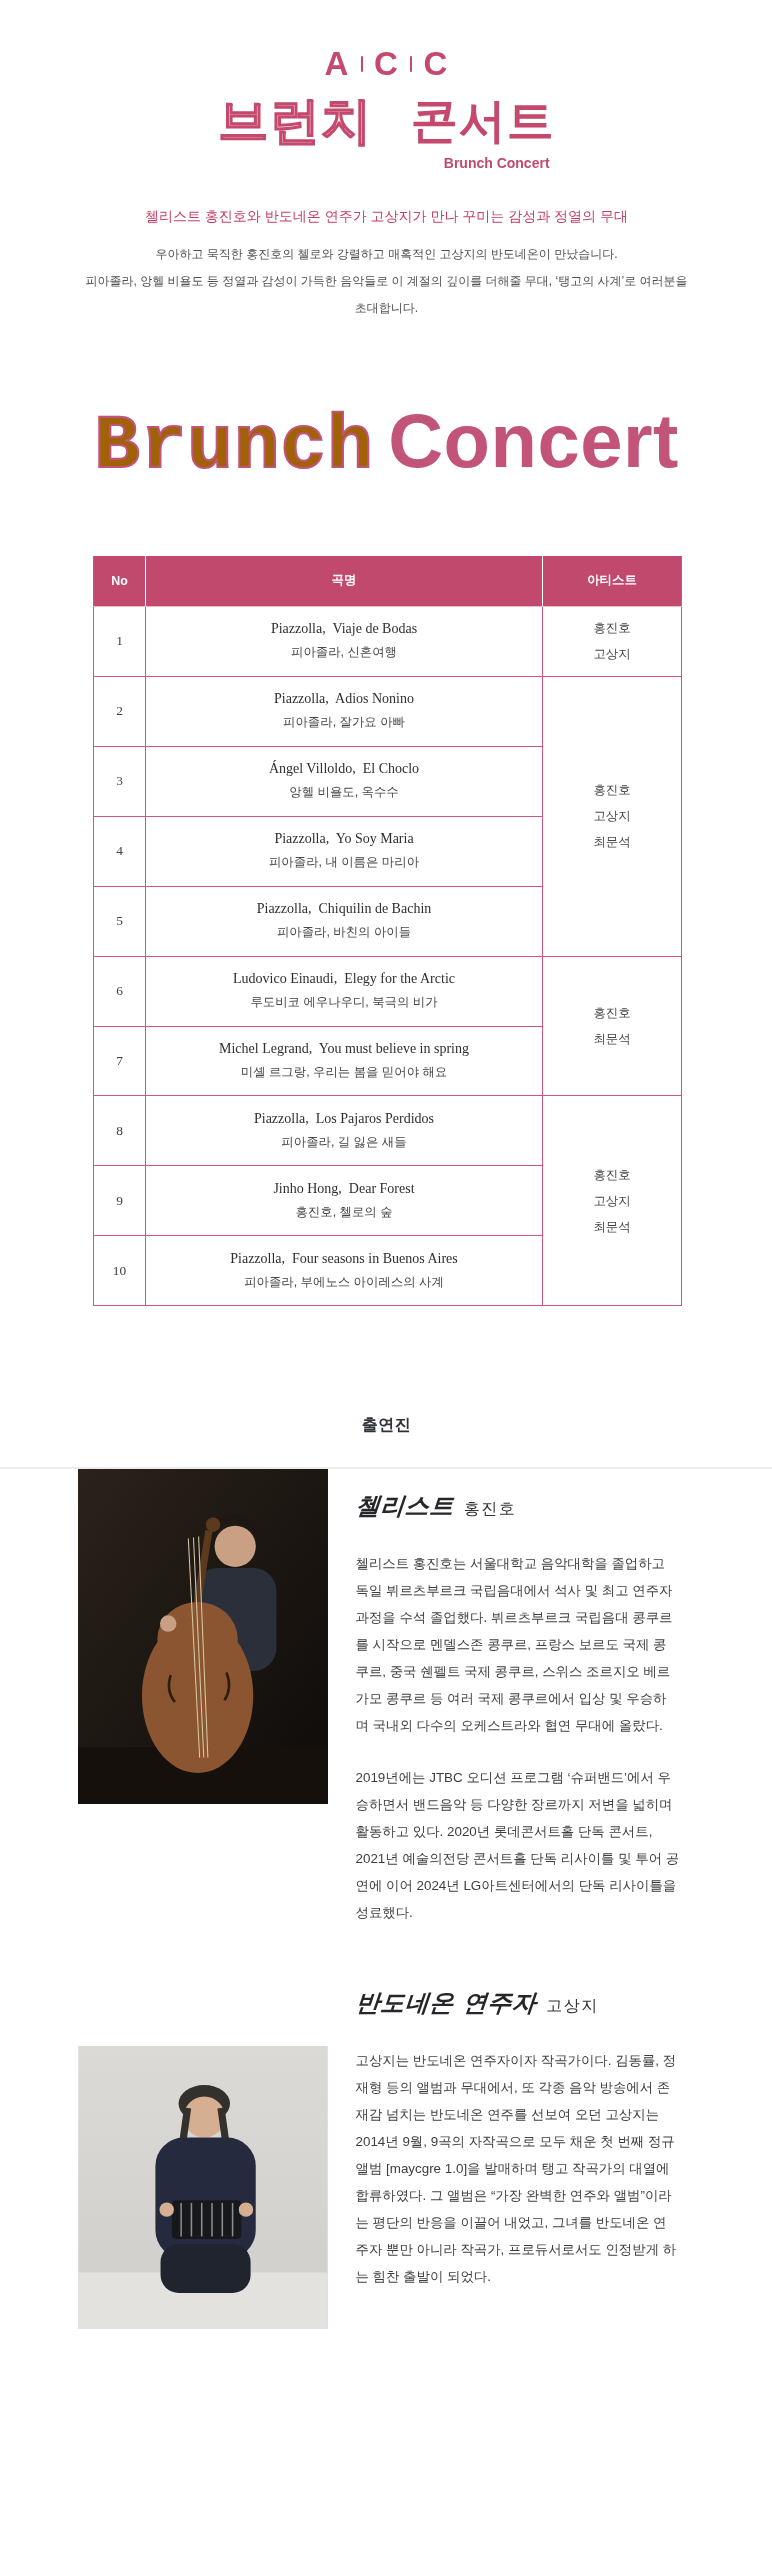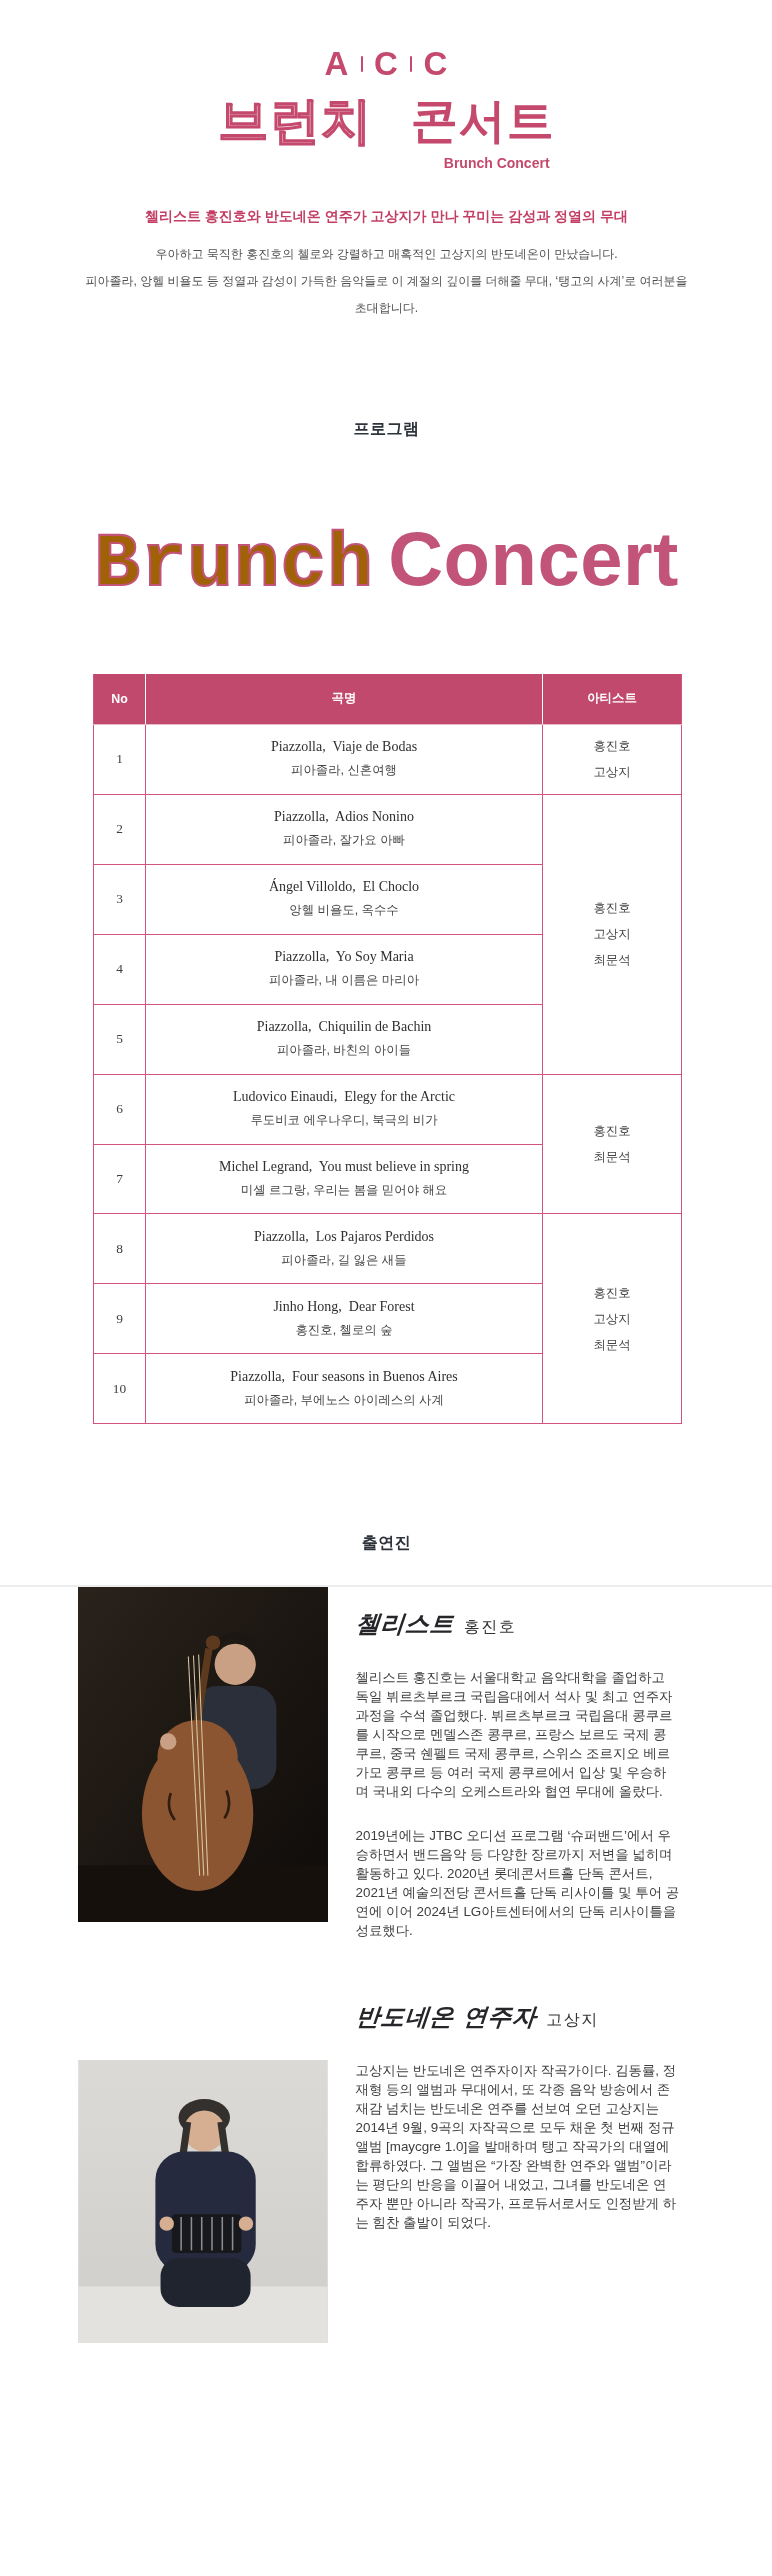--- a/index.html
+++ b/index.html
@@ -14,21 +14,21 @@
   .acc-sep { width: 2.1px; height: 15.5px; background: #c4496d; border-radius: 1px; }
   .logo-block { display: inline-block; margin-top: 5.2px; }
   .logo-row { display: flex; align-items: center; justify-content: center; gap: 38px; }
   .logo-outline { font-size: 50px; font-weight: 800; color: #ffffff;
                   -webkit-text-stroke: 1.5px #c4496d; letter-spacing: 1.5px; }
   .logo-solid { font-size: 47px; font-weight: 800; color: #c4496d; letter-spacing: 1px; }
   .logo-sub { text-align: right; font-size: 14px; font-weight: bold; color: #c4496d;
               margin-top: 0px; padding-right: 5.2px; }
 
   
-  .intro-headline { margin-top: 37px; text-align: center; font-size: 14px; font-weight: bold; color: #c33e64; }
+  .intro-headline { margin-top: 37px; text-align: center; font-size: 14px; font-weight: normal; color: #c33e64; }
   .intro-lines { margin-top: 15px; text-align: center; font-size: 12px; color: #4f4f4f; line-height: 27px; }
 
   
   .section-title { text-align: center; font-size: 16px; font-weight: bold; color: #2d323b; letter-spacing: 0.5px; }
   .section-program { margin-top: 97px; }
   .section-cast { margin-top: 109px; }
 
   
   .big-title { margin-top: 71px; text-align: center; font-size: 76px; font-weight: bold;
                line-height: 1.25; white-space: nowrap; }
@@ -59,21 +59,21 @@
   .profile-photo svg { display: block; }
   .profile-body { flex: 1; }
   .profile-1 { margin-top: 0px; }
   .profile-2 { margin-top: 61px; }
   .profile-1 .profile-body { padding-top: 21.6px; }
   .profile-2 .profile-photo { margin-top: 59px; }
   .profile-title { display: flex; align-items: baseline; gap: 10.3px; }
   .profile-role { font-family: "DejaVu Serif", "Liberation Serif", serif; font-style: italic; font-weight: bold;
                   font-size: 24px; color: #26262a; transform: skewX(-5deg); letter-spacing: 0.5px; }
   .profile-name { font-size: 16px; color: #333; letter-spacing: 1.5px; }
-  .profile-para { margin: 25px 16px 0 0; font-size: 13.4px; color: #3e3e3e; line-height: 19px; white-space: pre-line; }
+  .profile-para { margin: 25px 16px 0 0; font-size: 13.4px; color: #3e3e3e; line-height: 27px; white-space: pre-line; }
   .profile-para:first-of-type { margin-top: 28px; }
 </style>
 </head>
 <body>
 
 <div class="page">
 
   <div class="header">
     <div class="acc-row">
       <span>A</span>
@@ -91,21 +91,20 @@
     </div>
   </div>
 
   <div class="intro-headline">첼리스트 홍진호와 반도네온 연주가 고상지가 만나 꾸미는 감성과 정열의 무대</div>
   <div class="intro-lines">
     <div>우아하고 묵직한 홍진호의 첼로와 강렬하고 매혹적인 고상지의 반도네온이 만났습니다.</div>
     <div>피아졸라, 앙헬 비욜도 등 정열과 감성이 가득한 음악들로 이 계절의 깊이를 더해줄 무대, ‘탱고의 사계’로 여러분을</div>
     <div>초대합니다.</div>
   </div>
 
-  <div class="section-title section-program">프로그램</div>
 
   <div class="big-title">
     <span class="big-outline">Brunch</span><span class="big-solid">Concert</span>
   </div>
 
   <div class="table-wrap">
     <table class="program">
       <colgroup>
         <col style="width:52px">
           <col style="width:397px">

